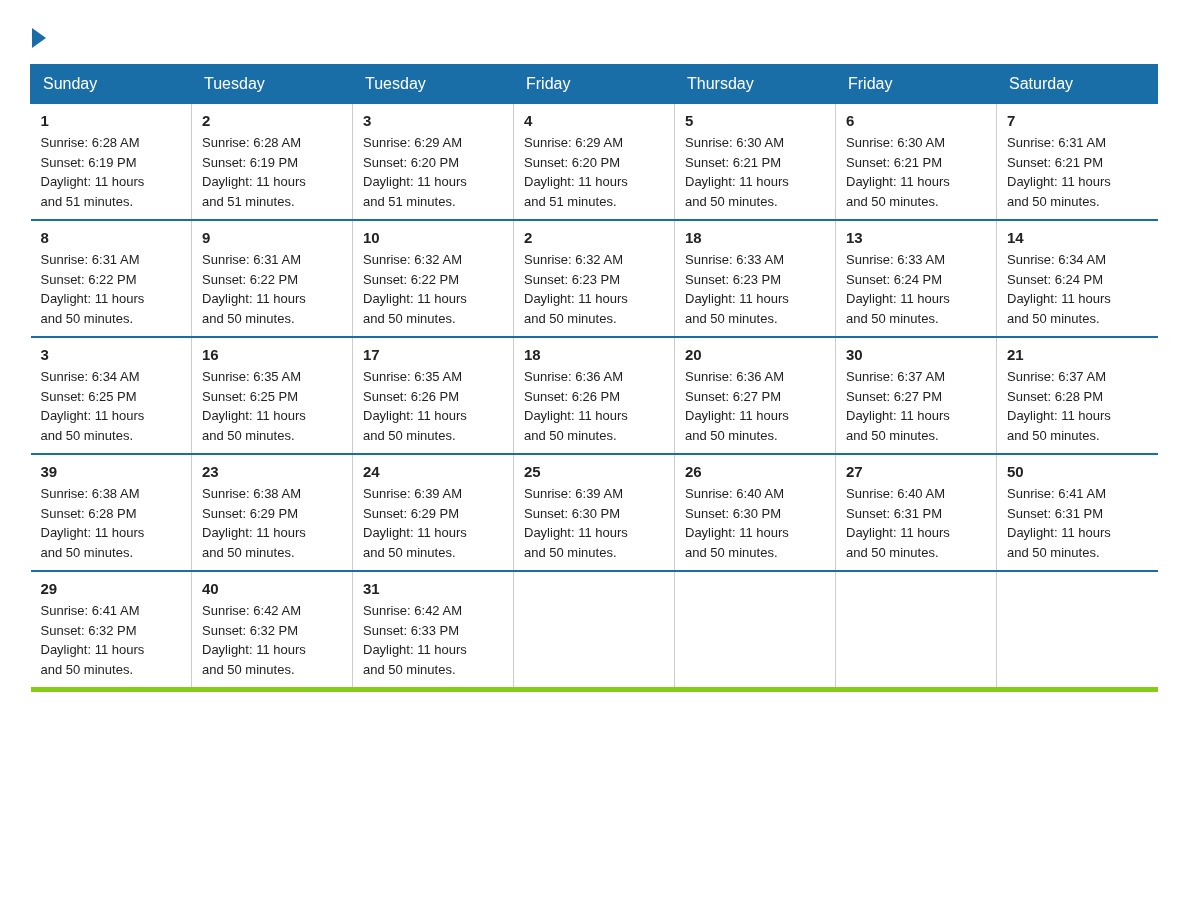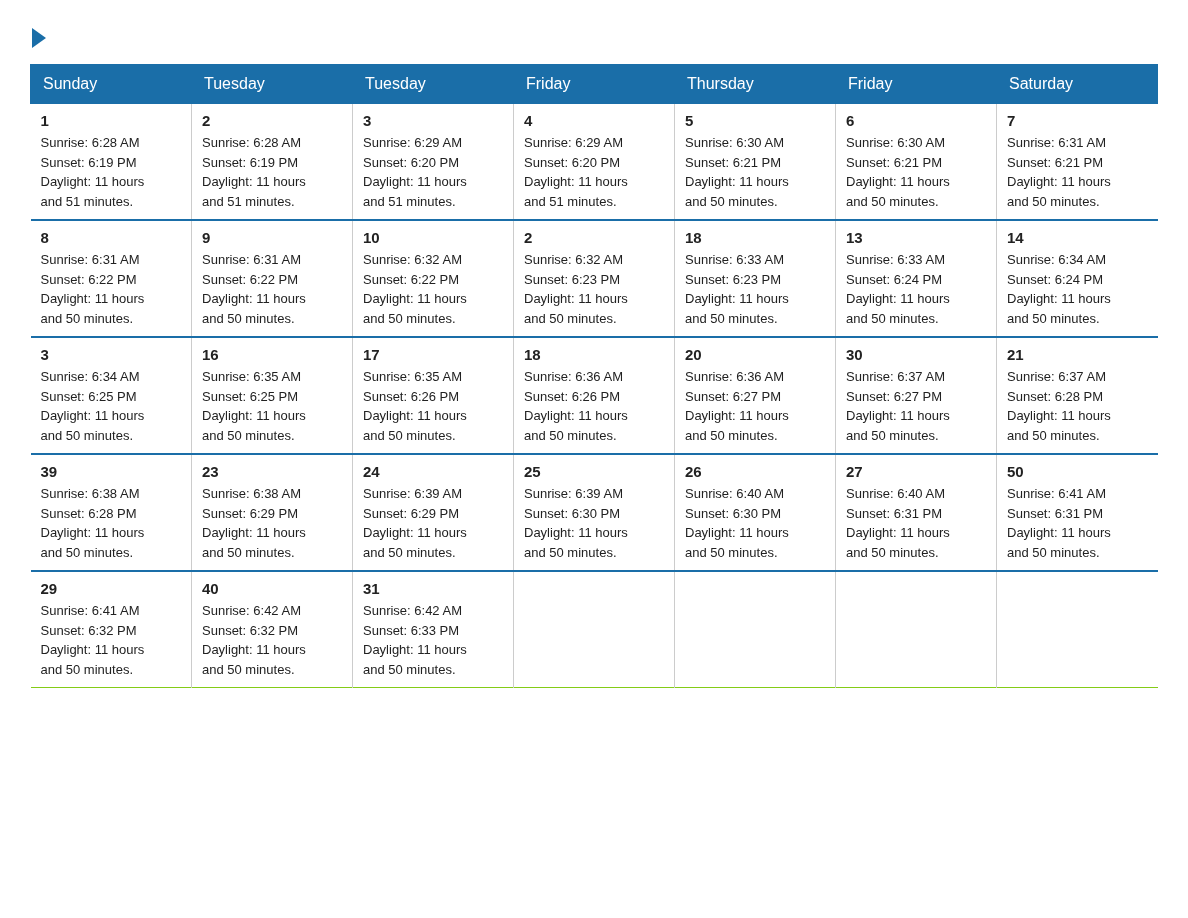--- a/index.html
+++ b/index.html
@@ -95,21 +95,21 @@
       font-weight: bold;
       display: block;
       margin-bottom: 4px;
     }
     .day-info {
       font-size: 13px;
       line-height: 1.5;
       color: #222;
     }
     tbody tr:last-child {
-      border-bottom: 1px solid #84cc16;
+      border-bottom: 5px solid #84cc16;
     }
     .empty-cell {
       background: #fff;
     }
   </style>
 </head>
 <body>
 
 <div class="header">
   <div class="logo">

